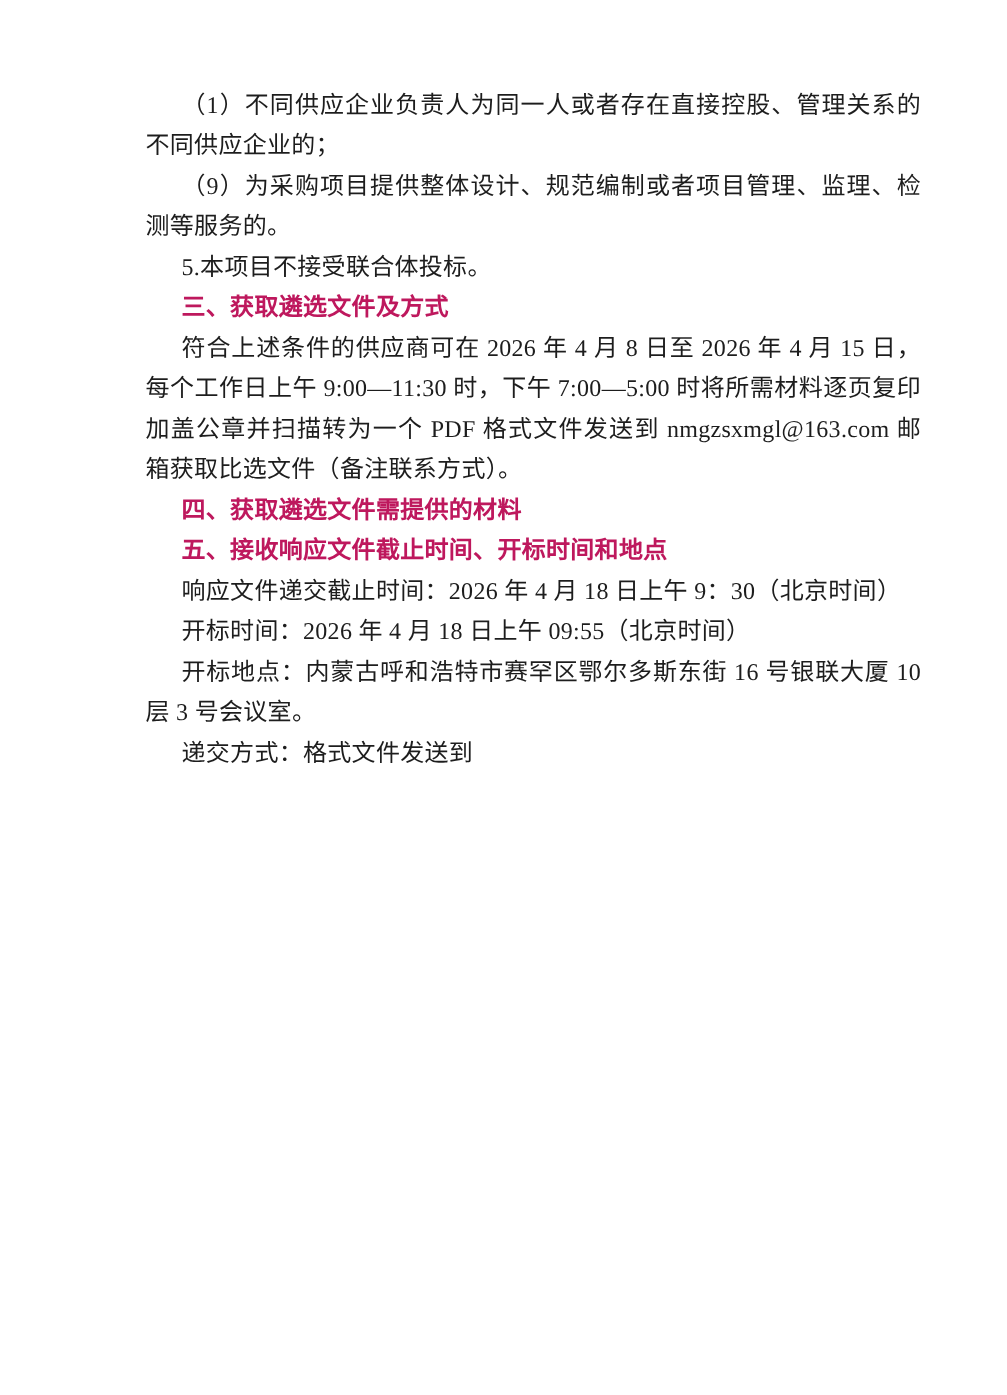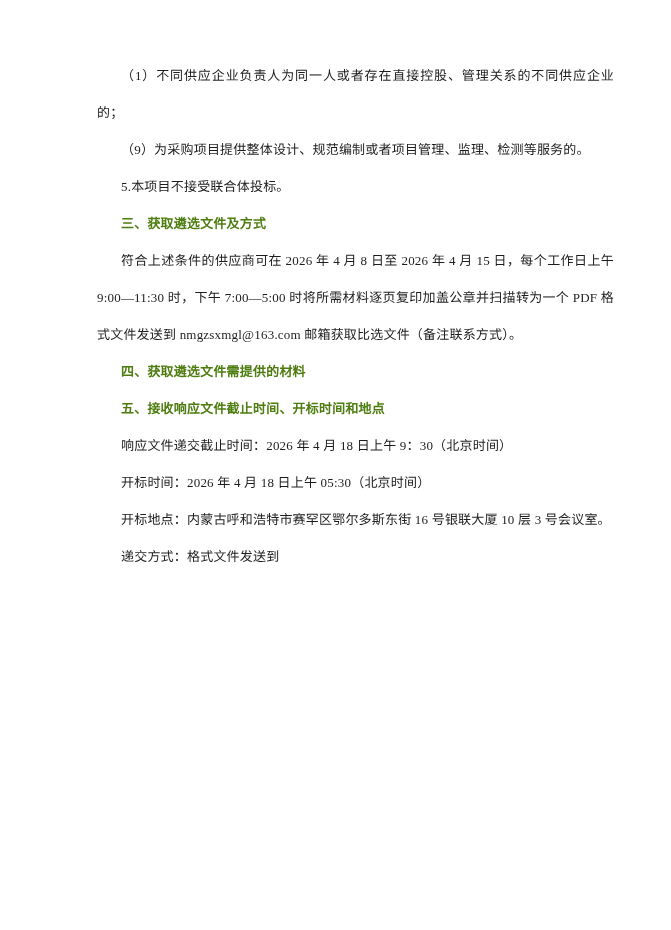--- a/index.html
+++ b/index.html
@@ -15,43 +15,43 @@
   }
   .page {
     box-sizing: border-box;
     width: 671px;
     height: 930px;
     padding: 57px 57px 0 97px;
     background: #ffffff;
   }
   .doc p {
     margin: 0;
-    font-size: 13px;
-    line-height: 37px;
+    font-size: 16px;
+    line-height: 27px;
     letter-spacing: 0.2px;
     color: #1d1d1d;
     text-indent: 24px;
     text-align: justify;
     word-break: break-word;
   }
   .doc p.heading {
     font-weight: bold;
-    color: #4d7c0f;
+    color: #be185d;
   }
 </style>
 </head>
 <body>
 
 <main class="page">
   <div class="doc">
     <p class="body">（1）不同供应企业负责人为同一人或者存在直接控股、管理关系的不同供应企业的；</p>
     <p class="body">（9）为采购项目提供整体设计、规范编制或者项目管理、监理、检测等服务的。</p>
     <p class="body">5.本项目不接受联合体投标。</p>
     <p class="heading">三、获取遴选文件及方式</p>
     <p class="body">符合上述条件的供应商可在 2026 年 4 月 8 日至 2026 年 4 月 15 日，每个工作日上午 9:00—11:30 时，下午 7:00—5:00 时将所需材料逐页复印加盖公章并扫描转为一个 PDF 格式文件发送到 nmgzsxmgl@163.com 邮箱获取比选文件（备注联系方式）。</p>
     <p class="heading">四、获取遴选文件需提供的材料</p>
     <p class="heading">五、接收响应文件截止时间、开标时间和地点</p>
     <p class="body">响应文件递交截止时间：2026 年 4 月 18 日上午 9：30（北京时间）</p>
-    <p class="body">开标时间：2026 年 4 月 18 日上午 05:30（北京时间）</p>
+    <p class="body">开标时间：2026 年 4 月 18 日上午 09:55（北京时间）</p>
     <p class="body">开标地点：内蒙古呼和浩特市赛罕区鄂尔多斯东街 16 号银联大厦 10 层 3 号会议室。</p>
     <p class="body">递交方式：格式文件发送到</p>
   </div>
 </main>
 
 </body></html>

